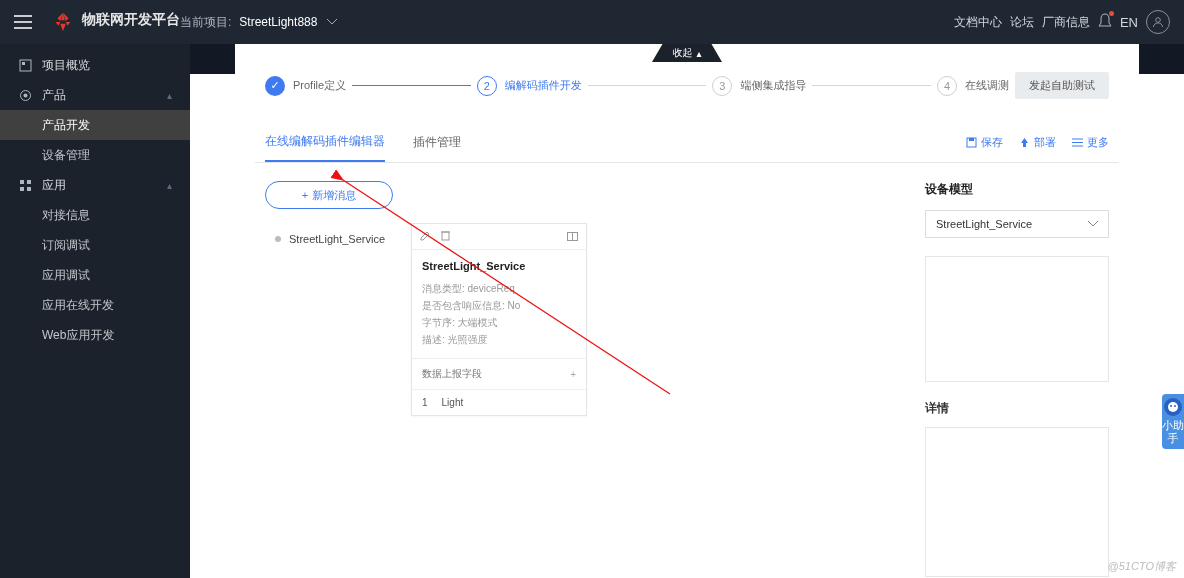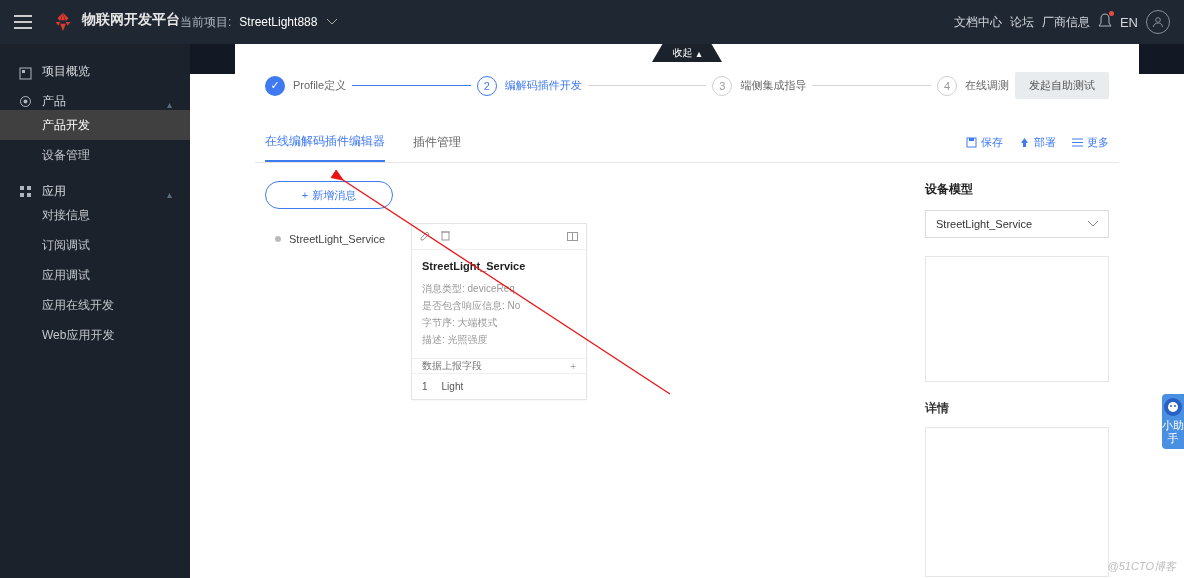--- a/index.html
+++ b/index.html
@@ -17,21 +17,21 @@
   .project-name { color: #fff; font-size: 12px; }
   .header-right { margin-left: auto; display: flex; align-items: center; gap: 8px; font-size: 12px; color: #d4d7dc; }
   .header-link { cursor: pointer; }
   .bell { position: relative; cursor: pointer; }
   .bell-dot { position: absolute; top: -2px; right: -2px; width: 5px; height: 5px; background: #e74c3c; border-radius: 50%; }
   .lang { font-size: 13px; cursor: pointer; }
   .avatar-circle { width: 24px; height: 24px; border: 1.5px solid #8a8f97; border-radius: 50%; display: flex; align-items: center; justify-content: center; cursor: pointer; }
   
   
   .sidebar { position: absolute; left: 0; top: 44px; width: 190px; height: calc(100% - 44px); background: #1b222c; color: #d7d9dc; padding-top: 6px; }
-  .side-item { display: flex; align-items: flex-end; height: 30px; padding: 0 18px; cursor: pointer; font-size: 12px; position: relative; }
+  .side-item { display: flex; align-items: center; height: 30px; padding: 0 18px; cursor: pointer; font-size: 12px; position: relative; }
   .side-item.has-children { justify-content: space-between; }
   .side-item .ico { width: 14px; height: 14px; margin-right: 10px; display: inline-flex; align-items: center; justify-content: center; }
   .side-sub { padding-left: 42px; height: 30px; display: flex; align-items: center; cursor: pointer; font-size: 12px; color: #c4c7cb; }
   .side-sub.active { background: #404040; color: #fff; }
   .expand-icon { font-size: 10px; color: #5a6b80; }
 
   
   .main { position: absolute; left: 190px; top: 44px; right: 0; bottom: 0; background: #fff; }
   .dark-band { position: absolute; left: 0; top: 0; right: 0; height: 30px; background: #121824; z-index: 0; }
   .white-panel { position: absolute; left: 45px; top: 0; right: 45px; bottom: 0; background: #fff; z-index: 1; padding: 0 20px; }
@@ -68,21 +68,21 @@
   .service-line { display: flex; align-items: center; gap: 8px; margin-top: 24px; font-size: 11px; color: #444; padding-left: 10px; }
   .service-dot { width: 6px; height: 6px; border-radius: 50%; background: #bbb; }
   
   
   .msg-card { position: absolute; left: 146px; top: 42px; width: 176px; border: 1px solid #e3e5e8; background: #fff; font-size: 11px; box-shadow: 0 1px 2px rgba(0,0,0,0.04); }
   .card-head { display: flex; align-items: center; justify-content: space-between; padding: 6px 8px; border-bottom: 1px solid #eee; color: #888; }
   .card-head-left { display: flex; gap: 10px; }
   .card-body { padding: 10px 10px 10px 10px; }
   .card-title { font-weight: bold; color: #222; margin-bottom: 8px; font-size: 11px; }
   .card-row { color: #999; font-size: 10px; line-height: 1.7; }
-  .card-sec { border-top: 1px solid #eee; padding: 0 10px; display: flex; align-items: center; justify-content: space-between; color: #777; font-size: 10px; }
+  .card-sec { border-top: 1px solid #eee; padding: 8px 10px; display: flex; align-items: center; justify-content: space-between; color: #777; font-size: 10px; }
   .card-field-row { border-top: 1px solid #f0f0f0; padding: 7px 10px; display: flex; gap: 14px; font-size: 10px; color: #555; }
   .plus-mini { color: #aaa; cursor: pointer; }
 
   
   .right-title { font-size: 12px; font-weight: bold; margin-bottom: 12px; color: #222; }
   .model-select { height: 28px; border: 1px solid #dcdcdc; display: flex; align-items: center; justify-content: space-between; padding: 0 10px; font-size: 11px; cursor: pointer; margin-bottom: 18px; }
   .right-box { border: 1px solid #e6e6e6; height: 126px; margin-bottom: 18px; }
   .detail-title { font-size: 12px; font-weight: bold; margin-bottom: 10px; }
   .detail-box { border: 1px solid #e6e6e6; height: 150px; }
   

